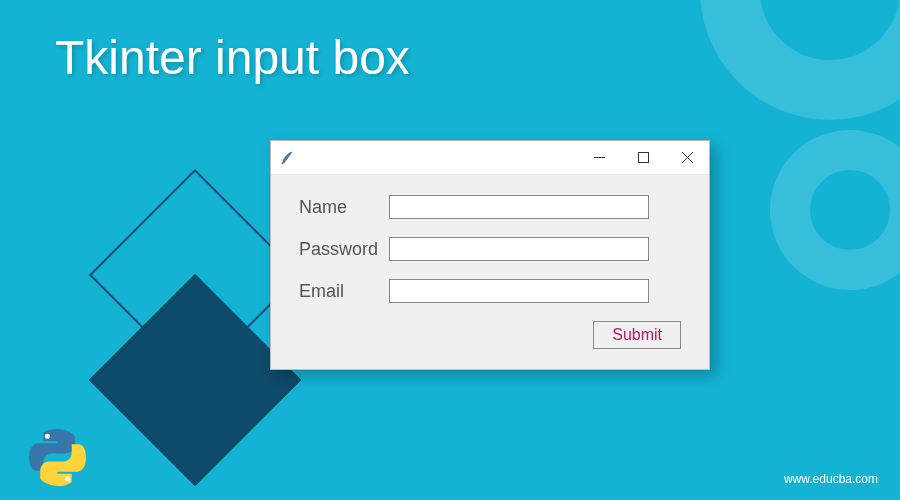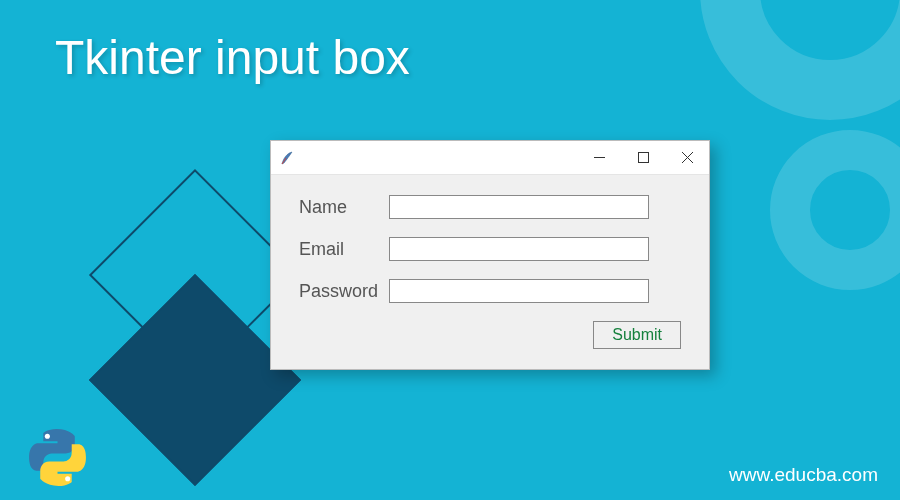--- a/index.html
+++ b/index.html
@@ -51,21 +51,21 @@
       color: #fff;
       font-size: 48px;
       font-weight: 400;
       text-shadow: 2px 2px 4px rgba(0,0,0,0.2);
     }
     .footer-url {
       position: absolute;
       bottom: 14px;
       right: 22px;
       color: #fff;
-      font-size: 19px;
+      font-size: 12px;
     }
     .python-logo {
       position: absolute;
       bottom: 10px;
       left: 25px;
       width: 65px;
       height: 65px;
     }
     .tk-window {
       position: absolute;
@@ -125,21 +125,21 @@
     .form-actions {
       display: flex;
       justify-content: flex-end;
       margin-top: 15px;
     }
     .submit-btn {
       background: #f0f0f0;
       border: 1px solid #888;
       padding: 4px 18px;
       font-size: 16px;
-      color: #15803d;
+      color: #be185d;
       font-family: "Segoe UI", Arial, sans-serif;
     }
   </style>
 </head>
 <body>
 
 <div class="bg-circle-1"></div>
 <div class="bg-circle-2"></div>
 <div class="bg-squares">
   <div class="sq"></div>
@@ -173,26 +173,26 @@
           <line x1="11" y1="0" x2="0" y2="11" stroke="#333" stroke-width="1"></line>
         </svg>
     </div>
   </div>
   <div class="tk-body">
     <div class="form-row">
       <span class="form-label">Name</span>
       <input class="form-input" type="text" value="" style="">
     </div>
     <div class="form-row">
+      <span class="form-label">Password</span>
+      <input class="form-input" type="password" value="" style="">
+    </div>
+    <div class="form-row">
       <span class="form-label">Email</span>
       <input class="form-input" type="text" value="" style="">
-    </div>
-    <div class="form-row">
-      <span class="form-label">Password</span>
-      <input class="form-input" type="password" value="" style="">
     </div>
     <div class="form-actions">
       <button class="submit-btn">Submit</button>
     </div>
   </div>
 </div>
 
 <div class="python-logo">
   <svg viewBox="0 0 64 64">
     <path d="M31 4c-9 0-13 4-13 4v8h14v2H12c0 0-8 1-8 14s7 13 7 13h7v-8c0-8 7-9 9-9h13c7 0 9-6 9-9V11S44 4 31 4z" fill="#3776ab"></path>

